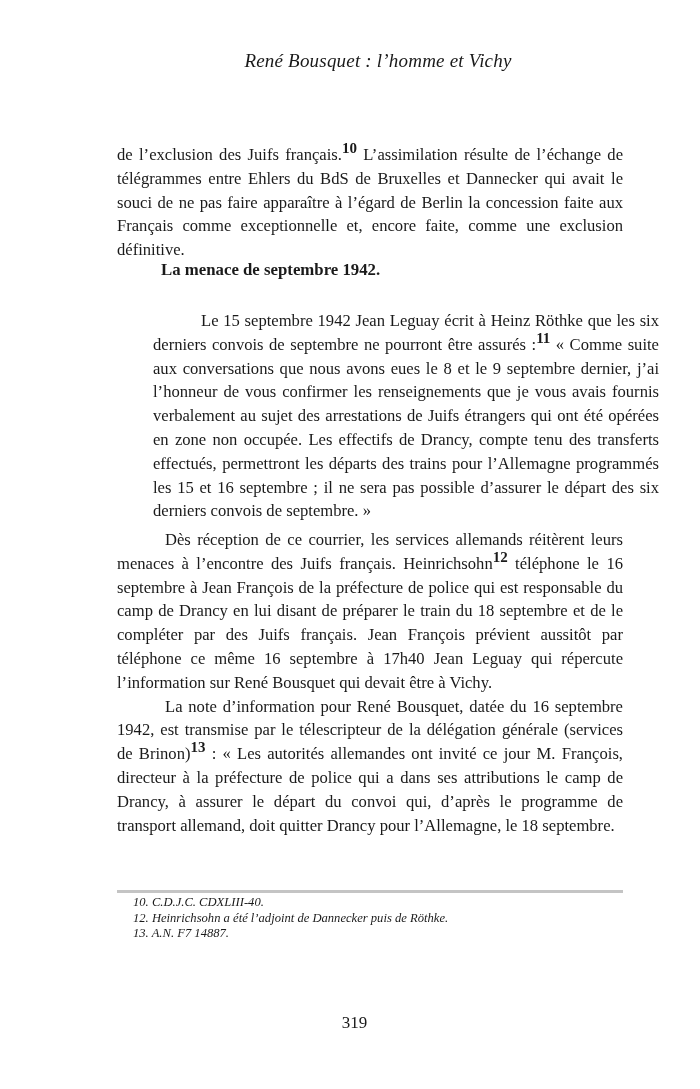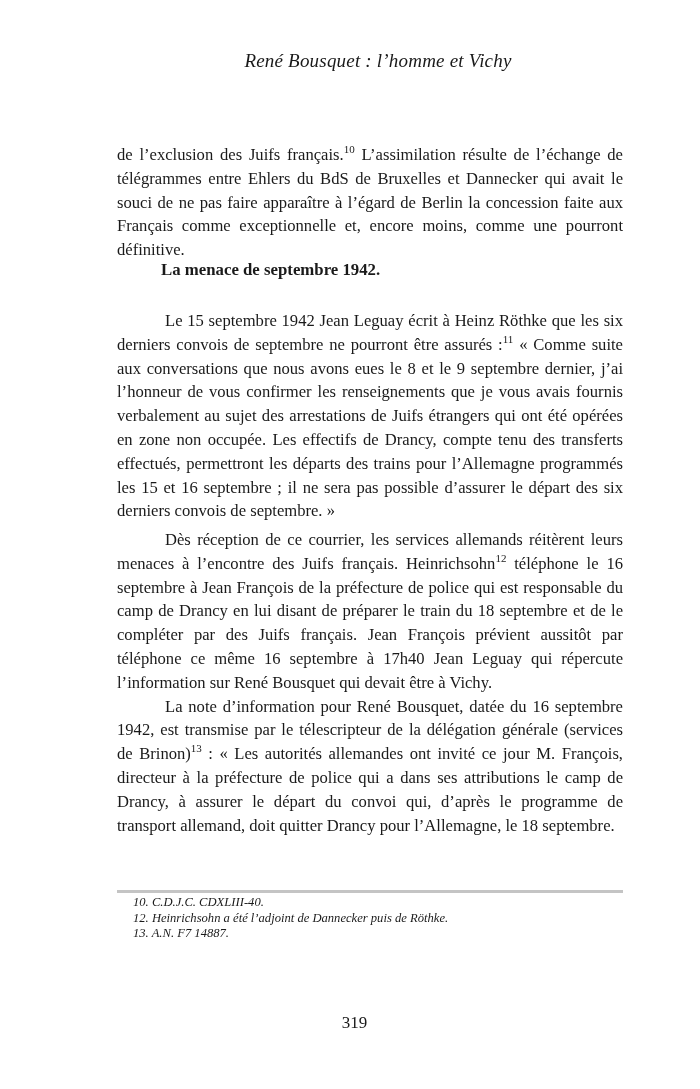--- a/index.html
+++ b/index.html
@@ -4,38 +4,38 @@
   <style>
     html, body { margin:0; padding:0; background:#ffffff; }
     body { width:700px; height:1089px; position:relative; overflow:hidden;
            font-family:"Liberation Serif", "DejaVu Serif", serif; color:#1a1a1a; }
     .running-head { position:absolute; top:50px; left:0; width:700px; text-align:center;
       font-style:italic; font-size:19px; letter-spacing:0.2px; padding-left:56px; box-sizing:border-box; }
     .body-text { position:absolute; left:117px; width:506px; font-size:16.6px; line-height:23.8px;
       text-align:justify; }
     .body-text p { margin:0; }
     .indent { text-indent:48px; }
-    sup { font-size:11px; line-height:0; vertical-align:super; }
+    sup { font-size:15px; line-height:0; vertical-align:super;font-weight:bold; }
     .heading { position:absolute; left:148px; top:260px; font-weight:bold; font-size:16.8px;margin-left:13px; }
     .rule { position:absolute; left:117px; top:890px; width:506px; height:3px; background:#c4c4c4; }
     .footnotes { position:absolute; left:117px; top:895px; font-style:italic; font-size:12.6px; line-height:15.6px;margin-left:16px; }
     .page-number { position:absolute; top:1013px; left:0; width:700px; text-align:center; font-size:17px; padding-left:9px; box-sizing:border-box; }
   </style>
 </head>
 <body>
 
 <div class="running-head">René Bousquet : l’homme et Vichy</div>
 
 <div class="body-text" style="top:143px;">
-  <p><span>de l’exclusion des Juifs français.</span><sup>10</sup><span> L’assimilation résulte de l’échange de télégrammes entre Ehlers du BdS de Bruxelles et Dannecker qui avait le souci de ne pas faire apparaître à l’égard de Berlin la concession faite aux Français comme exceptionnelle et, encore moins, comme une pourront définitive.</span></p>
+  <p><span>de l’exclusion des Juifs français.</span><sup>10</sup><span> L’assimilation résulte de l’échange de télégrammes entre Ehlers du BdS de Bruxelles et Dannecker qui avait le souci de ne pas faire apparaître à l’égard de Berlin la concession faite aux Français comme exceptionnelle et, encore faite, comme une exclusion définitive.</span></p>
 </div>
 
 <div class="heading">La menace de septembre 1942.</div>
 
-<div class="body-text" style="top:309px;">
+<div class="body-text" style="top:309px;margin-left:36px;">
   <p class="indent"><span>Le 15 septembre 1942 Jean Leguay écrit à Heinz Röthke que les six derniers convois de septembre ne pourront être assurés :</span><sup>11</sup><span> « Comme suite aux conversations que nous avons eues le 8 et le 9 septembre dernier, j’ai l’honneur de vous confirmer les renseignements que je vous avais fournis verbalement au sujet des arrestations de Juifs étrangers qui ont été opérées en zone non occupée. Les effectifs de Drancy, compte tenu des transferts effectués, permettront les départs des trains pour l’Allemagne programmés les 15 et 16 septembre ; il ne sera pas possible d’assurer le départ des six derniers convois de septembre. »</span></p>
 </div>
 
 <div class="body-text" style="top:528px;">
   <p class="indent"><span>Dès réception de ce courrier, les services allemands réitèrent leurs menaces à l’encontre des Juifs français. Heinrichsohn</span><sup>12</sup><span> téléphone le 16 septembre à Jean François de la préfecture de police qui est responsable du camp de Drancy en lui disant de préparer le train du 18 septembre et de le compléter par des Juifs français. Jean François prévient aussitôt par téléphone ce même 16 septembre à 17h40 Jean Leguay qui répercute l’information sur René Bousquet qui devait être à Vichy.</span></p>
   <p class="indent"><span>La note d’information pour René Bousquet, datée du 16 septembre 1942, est transmise par le télescripteur de la délégation générale (services de Brinon)</span><sup>13</sup><span> : « Les autorités allemandes ont invité ce jour M. François, directeur à la préfecture de police qui a dans ses attributions le camp de Drancy, à assurer le départ du convoi qui, d’après le programme de transport allemand, doit quitter Drancy pour l’Allemagne, le 18 septembre.</span></p>
 </div>
 
 <div class="rule"></div>
 

